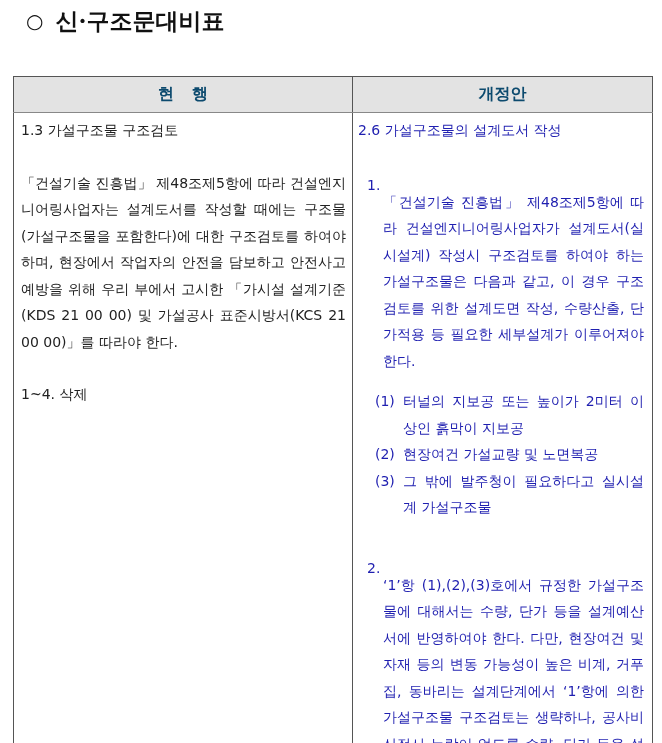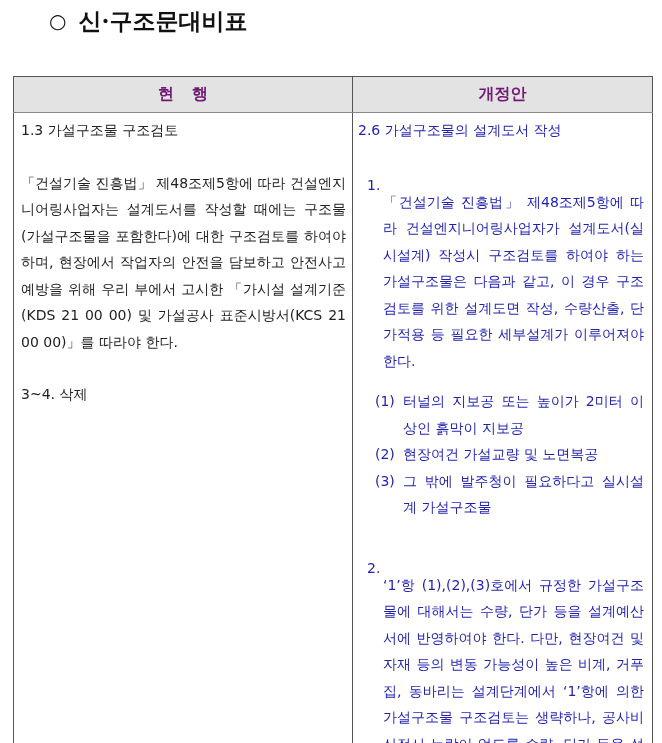--- a/index.html
+++ b/index.html
@@ -18,21 +18,20 @@
     .page-title {
       position: absolute;
       left: 26px;
       top: 6px;
       font-size: 23px;
       font-weight: bold;
       font-family: "DejaVu Serif", "Liberation Serif", serif;
       letter-spacing: 0px;
       color: #111111;
       white-space: nowrap;
-      margin-left: 23px;
     }
     .page-title .bullet {
       font-weight: normal;
       font-family: "DejaVu Sans", sans-serif;
       font-size: 20px;
       margin-right: 12px;
       position: relative;
       top: -1px;
     }
     .compare-table {
@@ -42,21 +41,21 @@
       width: 640px;
       border-collapse: collapse;
       table-layout: fixed;
       border: 1.5px solid #3a3a3a;
     }
     .compare-table th {
       background: #e3e3e3;
       height: 35px;
       font-size: 16px;
       font-weight: bold;
-      color: #701a75;
+      color: #0c4a6e;
       border: 1px solid #555;
       border-bottom: 1px solid #888;
       padding: 0;
     }
     .compare-table th.col-current { width: 320px; letter-spacing: 18px; padding-left: 18px; }
     .compare-table td {
       vertical-align: top;
       border-left: 1px solid #555;
       border-right: 1px solid #555;
       padding: 4px 6px 6px 7px;
@@ -118,21 +117,21 @@
       <th class="col-proposed">개정안</th>
     </tr>
   </thead>
   <tbody>
     <tr>
       <td class="current-cell">
         <p class="para">1.3 가설구조물 구조검토</p>
         <div class="gap"></div>
         <p class="para">「건설기술 진흥법」 제48조제5항에 따라 건설엔지니어링사업자는 설계도서를 작성할 때에는 구조물(가설구조물을 포함한다)에 대한 구조검토를 하여야 하며, 현장에서 작업자의 안전을 담보하고 안전사고 예방을 위해 우리 부에서 고시한 「가시설 설계기준(KDS 21 00 00) 및 가설공사 표준시방서(KCS 21 00 00)」를 따라야 한다.</p>
         <div class="gap"></div>
-        <p class="para">3~4. 삭제</p>
+        <p class="para">1~4. 삭제</p>
       </td>
       <td class="proposed-cell">
         <p class="para">2.6 가설구조물의 설계도서 작성</p>
         <div class="gap"></div>
 
         <div class="numbered item-1">
           <span class="num">1.</span>
           <span class="txt">「건설기술 진흥법」 제48조제5항에 따라 건설엔지니어링사업자가  설계도서(실시설계) 작성시 구조검토를 하여야 하는 가설구조물은 다음과 같고, 이 경우 구조검토를 위한 설계도면 작성, 수량산출, 단가적용 등 필요한 세부설계가 이루어져야 한다.</span>
         </div>
 

